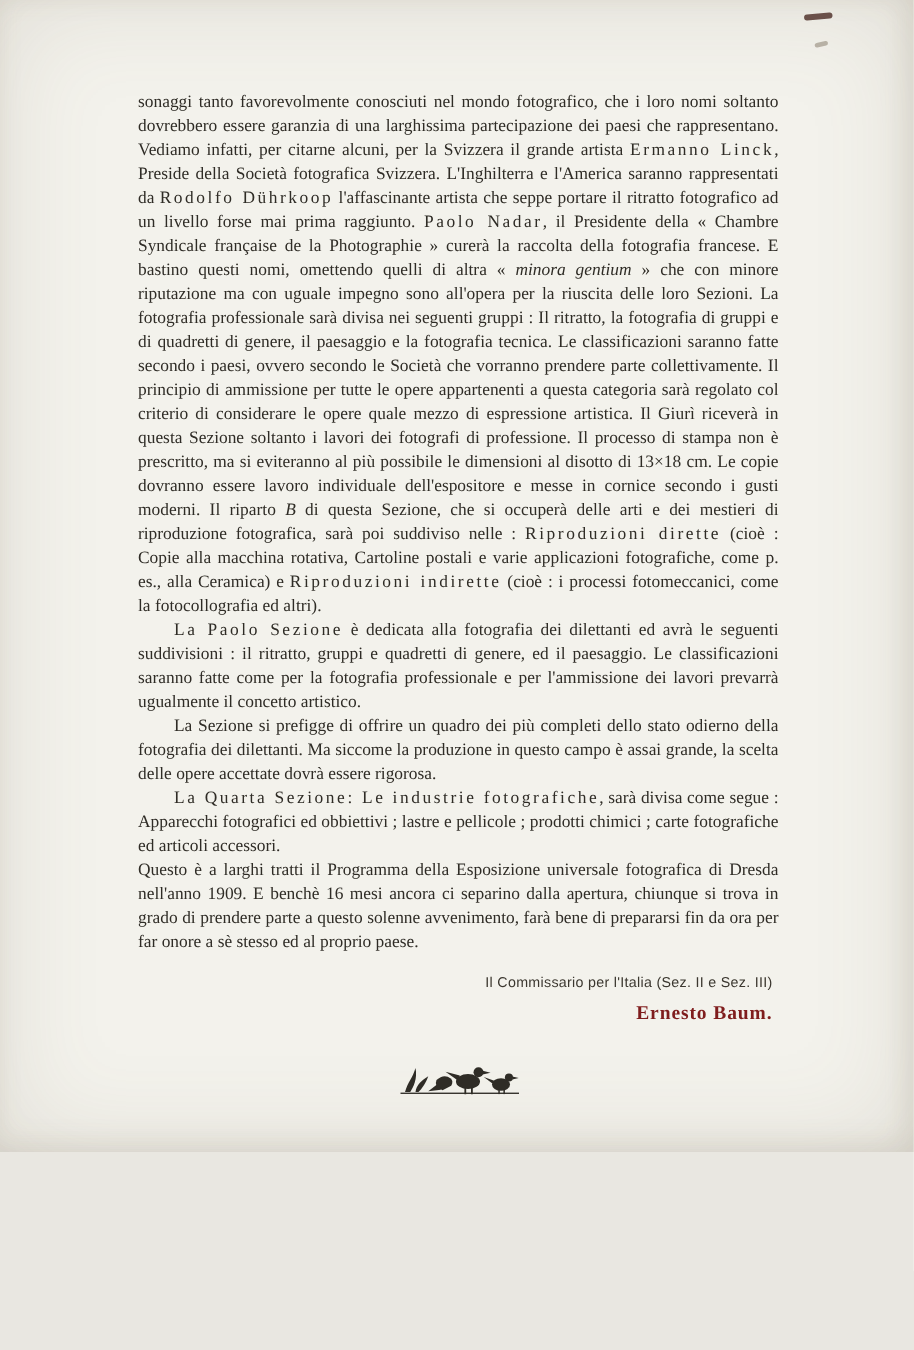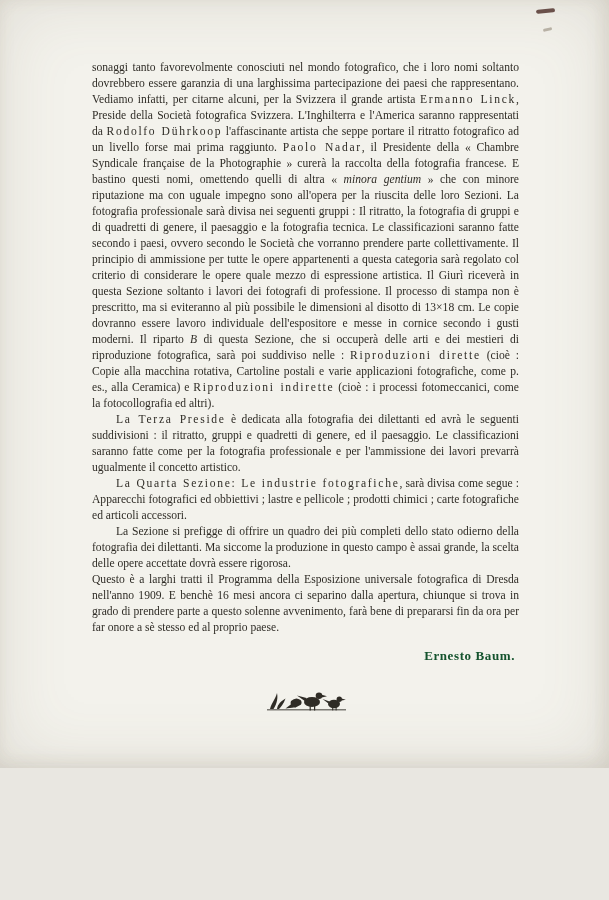--- a/index.html
+++ b/index.html
@@ -38,21 +38,21 @@
   .para.indent { text-indent: 24px; }
   .spaced { letter-spacing: 1.7px; }
   .italic { font-style: italic; }
   .signature { margin-top: 12px; text-align: right; padding-right: 4px; }
   .sig-role {
     font-family: "Liberation Sans", sans-serif;
     font-size: 9.5px; color: #3b372f; letter-spacing: .2px;
   }
   .sig-name {
     margin-top: 3px;
-    font-size: 13px; font-weight: bold; letter-spacing: .6px; color: #14532d;
+    font-size: 13px; font-weight: bold; letter-spacing: .6px; color: #7f1d1d;
   }
   .ornament { margin-top: 16px; text-align: center; }
   .page-number {
     position: absolute; left: 0; right: 0; top: 766px;
     text-align: center;
     font-size: 12px; color: #14532d; letter-spacing: 1px;
   }
 </style>
 </head>
 <body>
@@ -61,27 +61,28 @@
 
   <div class="ink-mark">
     <div class="m1"></div>
     <div class="m2"></div>
   </div>
 
   <div class="content">
 
     <div id="paragraphs">
         <p class="para"><span>sonaggi tanto favorevolmente conosciuti nel mondo fotografico, che i loro nomi soltanto dovrebbero essere garanzia di una larghissima partecipazione dei paesi che rappresentano. Vediamo infatti, per citarne alcuni, per la Svizzera il grande artista </span><span class="spaced">Ermanno Linck</span><span>, Preside della Società fotografica Svizzera. L'Inghilterra e l'America saranno rappresentati da </span><span class="spaced">Rodolfo Dührkoop</span><span> l'affascinante artista che seppe portare il ritratto fotografico ad un livello forse mai prima raggiunto. </span><span class="spaced">Paolo Nadar</span><span>, il Presidente della « Chambre Syndicale française de la Photographie » curerà la raccolta della fotografia francese. E bastino questi nomi, omettendo quelli di altra « </span><span class="italic">minora gentium</span><span> » che con minore riputazione ma con uguale impegno sono all'opera per la riuscita delle loro Sezioni. La fotografia professionale sarà divisa nei seguenti gruppi : Il ritratto, la fotografia di gruppi e di quadretti di genere, il paesaggio e la fotografia tecnica. Le classificazioni saranno fatte secondo i paesi, ovvero secondo le Società che vorranno prendere parte collettivamente. Il principio di ammissione per tutte le opere appartenenti a questa categoria sarà regolato col criterio di considerare le opere quale mezzo di espressione artistica. Il Giurì riceverà in questa Sezione soltanto i lavori dei fotografi di professione. Il processo di stampa non è prescritto, ma si eviteranno al più possibile le dimensioni al disotto di 13×18 cm. Le copie dovranno essere lavoro individuale dell'espositore e messe in cornice secondo i gusti moderni. Il riparto </span><span class="italic">B</span><span> di questa Sezione, che si occuperà delle arti e dei mestieri di riproduzione fotografica, sarà poi suddiviso nelle : </span><span class="spaced">Riproduzioni dirette</span><span> (cioè : Copie alla macchina rotativa, Cartoline postali e varie applicazioni fotografiche, come p. es., alla Ceramica) e </span><span class="spaced">Riproduzioni indirette</span><span> (cioè : i processi fotomeccanici, come la fotocollografia ed altri).</span></p>
-        <p class="para indent"><span class="spaced">La Terza Preside</span><span> è dedicata alla fotografia dei dilettanti ed avrà le seguenti suddivisioni : il ritratto, gruppi e quadretti di genere, ed il paesaggio. Le classificazioni saranno fatte come per la fotografia professionale e per l'ammissione dei lavori prevarrà ugualmente il concetto artistico.</span></p>
+        <p class="para indent"><span class="spaced">La Paolo Sezione</span><span> è dedicata alla fotografia dei dilettanti ed avrà le seguenti suddivisioni : il ritratto, gruppi e quadretti di genere, ed il paesaggio. Le classificazioni saranno fatte come per la fotografia professionale e per l'ammissione dei lavori prevarrà ugualmente il concetto artistico.</span></p>
+        <p class="para indent"><span>La Sezione si prefigge di offrire un quadro dei più completi dello stato odierno della fotografia dei dilettanti. Ma siccome la produzione in questo campo è assai grande, la scelta delle opere accettate dovrà essere rigorosa.</span></p>
         <p class="para indent"><span class="spaced">La Quarta Sezione: Le industrie fotografiche</span><span>, sarà divisa come segue : Apparecchi fotografici ed obbiettivi ; lastre e pellicole ; prodotti chimici ; carte fotografiche ed articoli accessori.</span></p>
-        <p class="para indent"><span>La Sezione si prefigge di offrire un quadro dei più completi dello stato odierno della fotografia dei dilettanti. Ma siccome la produzione in questo campo è assai grande, la scelta delle opere accettate dovrà essere rigorosa.</span></p>
         <p class="para"><span>Questo è a larghi tratti il Programma della Esposizione universale fotografica di Dresda nell'anno 1909. E benchè 16 mesi ancora ci separino dalla apertura, chiunque si trova in grado di prendere parte a questo solenne avvenimento, farà bene di prepararsi fin da ora per far onore a sè stesso ed al proprio paese.</span></p>
       </div>
 
     <div class="signature">
+      <div class="sig-role">Il Commissario per l'Italia (Sez. II e Sez. III)</div>
       <div class="sig-name">Ernesto Baum.</div>
     </div>
 
     <div class="ornament">
       <svg width="84" height="32" viewBox="0 0 84 32" aria-hidden="true">
         <g fill="#2f2c26">
 
           <rect x="3" y="29.4" width="79" height="0.9"></rect>
 
           <path d="M6 29 C8 22 11 20 13 13 C14.5 20 11.5 26 9.5 29 Z"></path>

